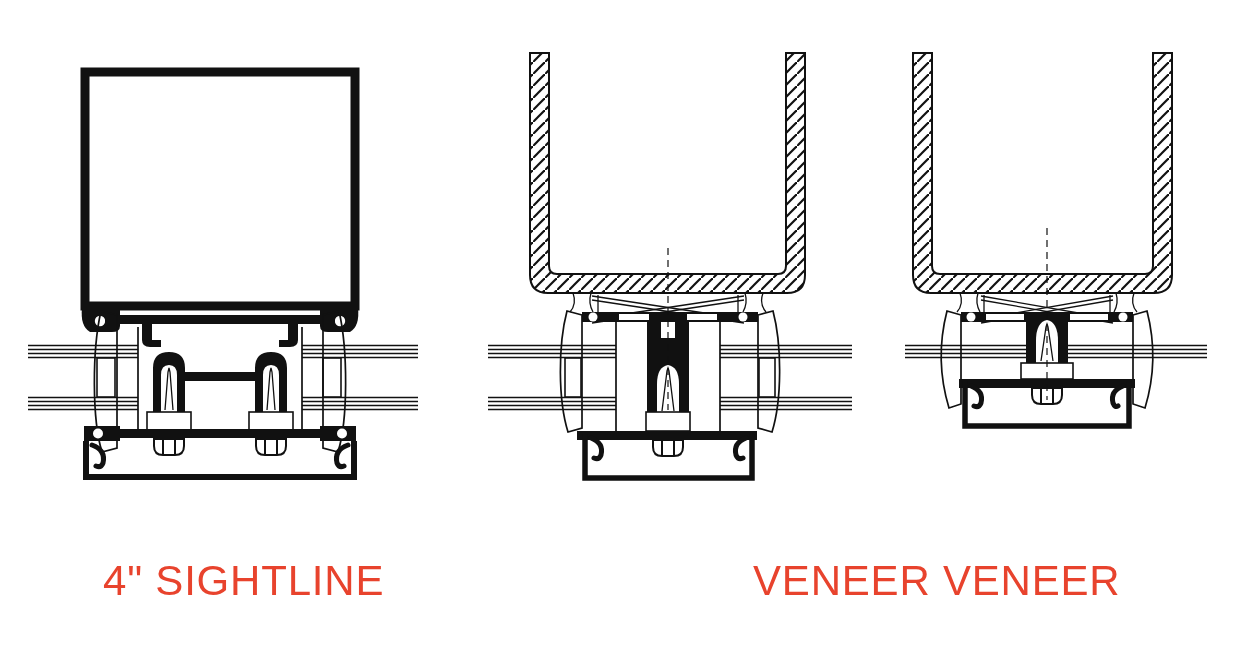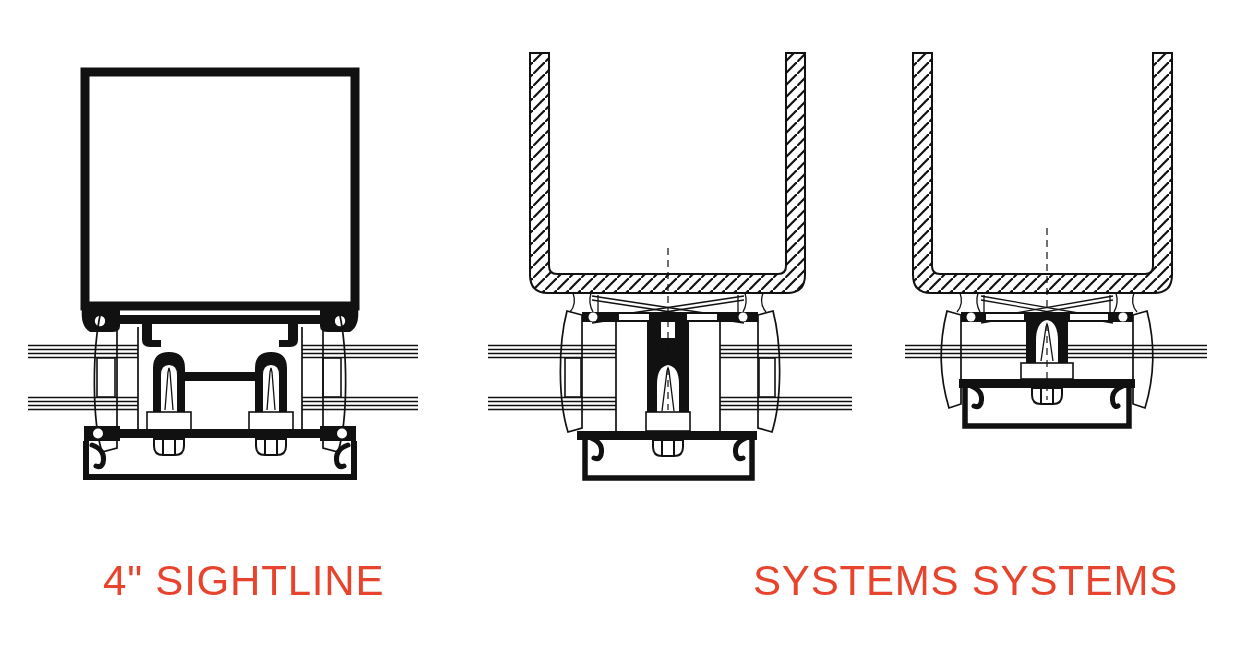--- a/index.html
+++ b/index.html
@@ -258,14 +258,14 @@
     <path d="M60,331 L60,376 L224,376 L224,331" fill="none" stroke="#111" stroke-width="5.5"></path>
     <g fill="none" stroke="#111" stroke-width="5" stroke-linecap="round">
       <path d="M66,336 Q79,341 76,353 Q74,358 69,356"></path>
       <path d="M218,336 Q205,341 208,353 Q210,358 213,356"></path>
     </g>
 
     <line x1="142" y1="178" x2="142" y2="350" stroke="#111" stroke-width="1.2" stroke-dasharray="7 5"></line>
   </svg>
 
   <div id="caption-sightline" class="caption">4" SIGHTLINE</div>
-  <div id="caption-veneer" class="caption">SYSTEMS SYSTEMS</div>
+  <div id="caption-veneer" class="caption">VENEER VENEER</div>
 </div>
 
 </body></html>

